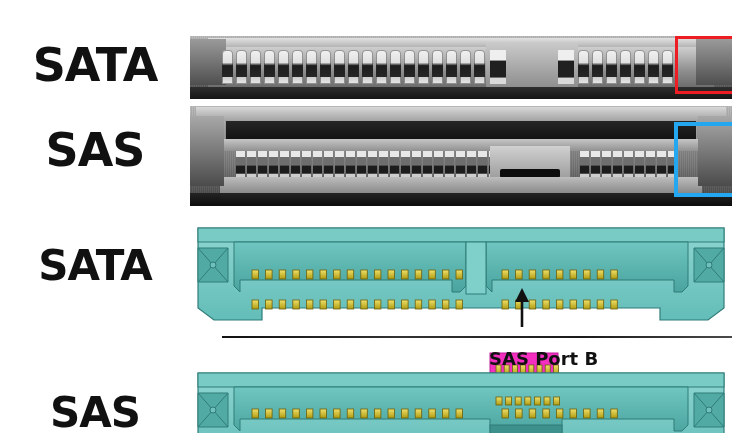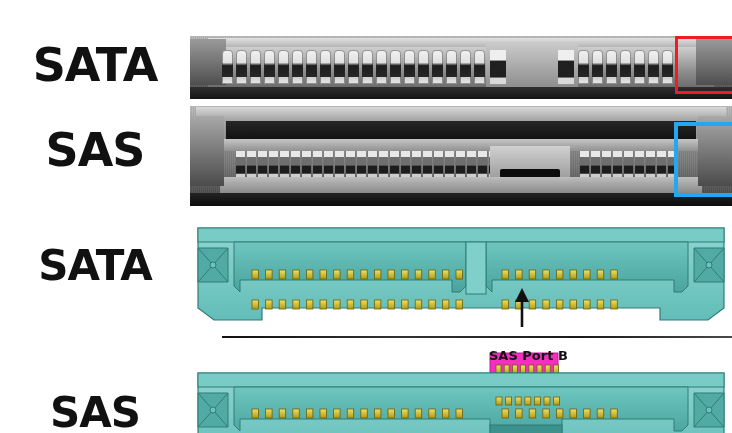--- a/index.html
+++ b/index.html
@@ -79,21 +79,21 @@
 
   
   .diagram{position:absolute;}
   #diagram-sata{left:190px;top:186px;width:542px;height:108px;}
   #diagram-sas{left:190px;top:305px;width:542px;height:126px;}
   .diagram svg{display:block;}
 
   #divider{position:absolute;left:222px;top:300px;width:510px;height:2px;
      background:linear-gradient(90deg,#111 0%,#333 35%,#1a1a1a 70%,#4a4a4a 100%);}
 
-  .dlabel{position:absolute;font-weight:bold;color:#111;font-size:13px;
+  .dlabel{position:absolute;font-weight:bold;color:#111;font-size:18px;
      font-family:"DejaVu Sans", sans-serif;white-space:nowrap;}
   #sas-port-b-label{left:489px;top:312px;}
   #sata-sas-port-a-label{left:557px;top:416px;}
 </style>
 </head>
 <body>
 
 <div class="stage">
 
   <div class="row-label" id="label-sata-photo">SATA</div>

